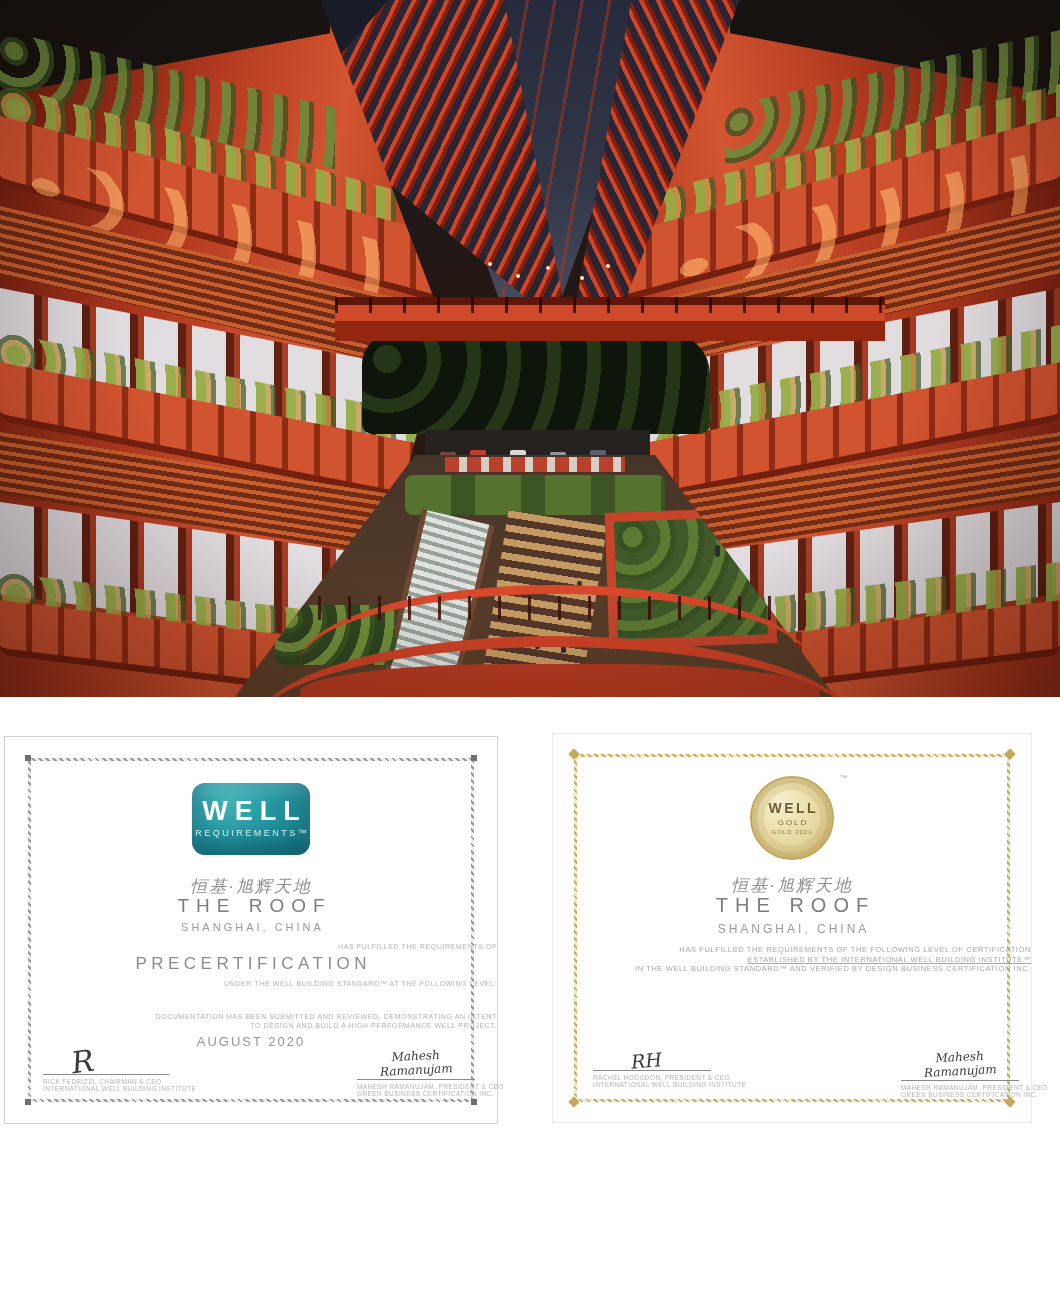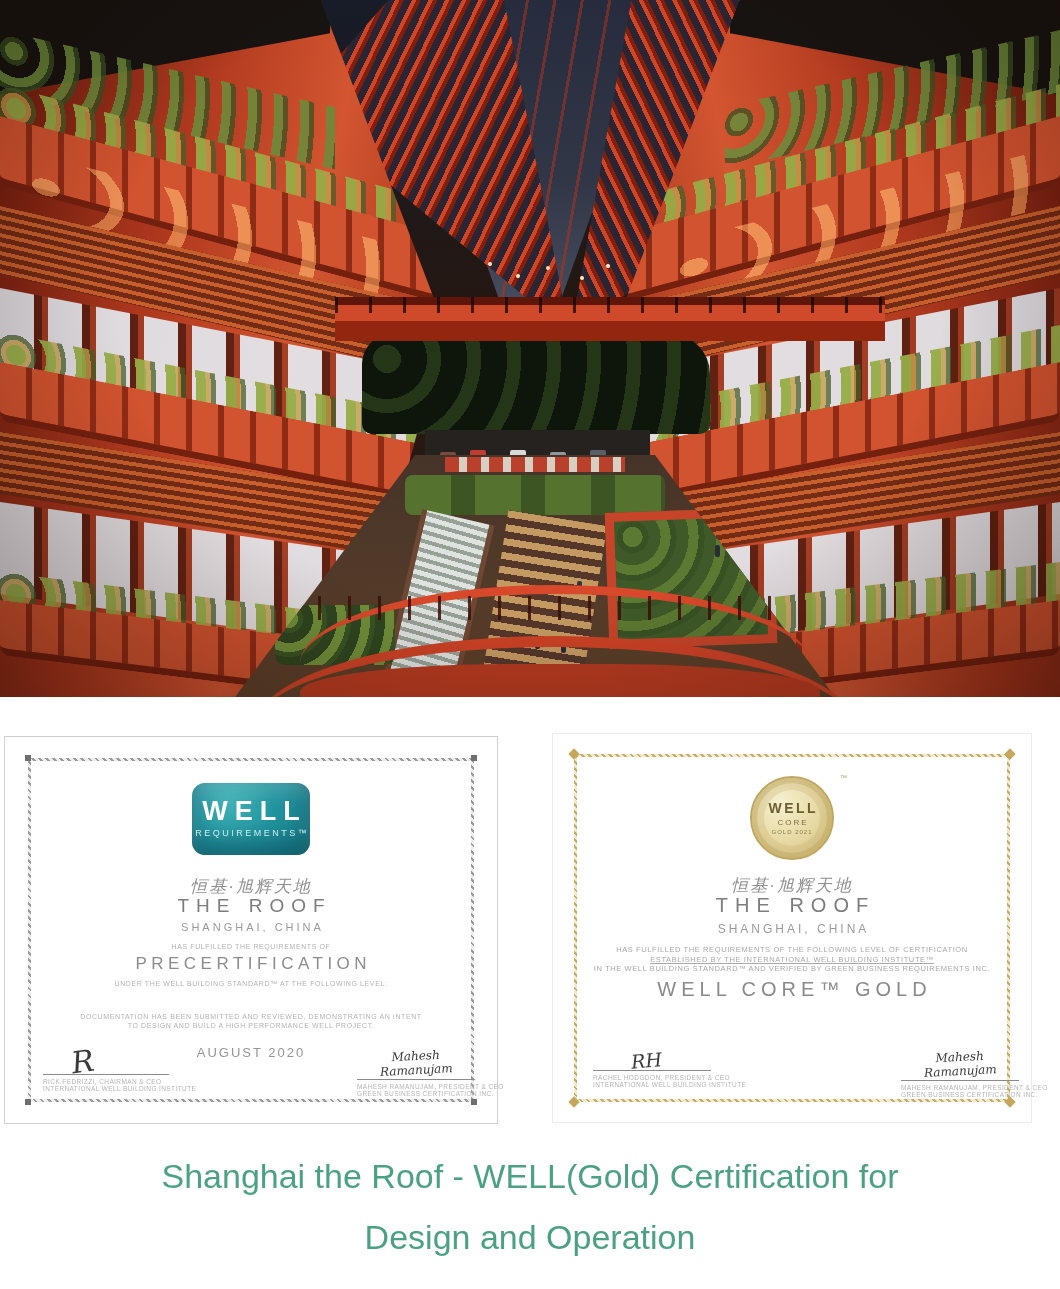--- a/index.html
+++ b/index.html
@@ -138,35 +138,35 @@
     background:radial-gradient(circle at 35% 30%,#f6f0ce 0%,#e6d8a2 55%,#cdb671 100%);
     box-shadow:inset 0 0 0 5px rgba(185,160,90,.38),inset 0 0 0 12px rgba(185,160,90,.22);}
   .seal .s1{top:22px;font-size:14px;font-weight:bold;color:#6e5f33;letter-spacing:2.5px;text-indent:2.5px;}
   .seal .s2{top:40px;font-size:8px;color:#7d6c3c;letter-spacing:2px;text-indent:2px;}
   .seal .s3{top:51px;font-size:6px;color:#8d7c48;letter-spacing:1px;}
   .seal-tm{left:50%;top:40px;margin-left:48px;font-size:7px;color:#b0a070;}
 
   .cn{font-size:17px;color:#8f8f8f;letter-spacing:2px;font-style:italic;}
   .roofname{font-size:19px;color:#7d7d7d;letter-spacing:7px;text-indent:7px;}
   .loc{font-size:11px;color:#9a9a9a;letter-spacing:3px;text-indent:3px;}
-  .tiny{font-size:7px;color:#b3b3b3;letter-spacing:.6px;}
+  .tiny{font-size:7px;color:#b3b3b3;letter-spacing:.6px;text-align:right;}
   .award-l{font-size:17px;color:#8c8c8c;letter-spacing:4.5px;text-indent:4.5px;}
   .level-l{font-size:15px;color:#8c8c8c;letter-spacing:4px;text-indent:4px;}
   .date-l{font-size:13px;color:#969696;letter-spacing:2px;}
   .award-r{font-size:20px;color:#8a8a8a;letter-spacing:5px;text-indent:5px;}
   .sig{font-family:"DejaVu Serif",serif;font-style:italic;color:#3a3a3a;}
   .sigline{border-bottom:1.5px solid #8a8a8a;height:0;}
   .sigtxt{font-size:6.5px;color:#b5b5b5;letter-spacing:.4px;white-space:nowrap;}
 
   
   .cert-left .l-cn{top:138px;}   .cert-left .l-roof{top:158px;}
   .cert-left .l-loc{top:184px;}  .cert-left .l-ful{top:206px;}
   .cert-left .l-award{top:217px;}.cert-left .l-intro{top:243px;}
   .cert-left .l-level{top:254px;}.cert-left .l-n1{top:276px;}
-  .cert-left .l-n2{top:285px;}   .cert-left .l-date{top:308px;}
+  .cert-left .l-n2{top:285px;}   .cert-left .l-date{top:297px;}
   .cert-left .sigL{left:38px;top:300px;width:150px;}
   .cert-left .sigL .sig{position:static;display:block;font-size:30px;transform:rotate(-8deg);margin-left:28px;}
   .cert-left .sigR{left:352px;top:312px;width:118px;text-align:center;}
   .cert-left .sigR .sig{position:static;display:block;font-size:12px;transform:rotate(-3deg);}
   .sigblock .sigline{position:static;display:block;margin:2px 0 3px 0;}
   .sigblock .sigtxt{position:static;display:block;}
 
   
   .cert-right .l-cn{top:140px;}  .cert-right .l-roof{top:160px;}
   .cert-right .l-loc{top:188px;} .cert-right .l-b1{top:211px;}
@@ -286,45 +286,40 @@
 
   <div class="cert cert-right">
     <div class="rope"></div>
     <div class="corner" style="left:17px;top:16px;"></div>
     <div class="corner" style="right:17px;top:16px;"></div>
     <div class="corner" style="left:17px;bottom:16px;"></div>
     <div class="corner" style="right:17px;bottom:16px;"></div>
 
     <div class="seal">
       <div class="cl s1">WELL</div>
-      <div class="cl s2">CORE</div>
+      <div class="cl s2">GOLD</div>
       <div class="cl s3">GOLD 2021</div>
     </div>
     <div class="seal-tm">™</div>
 
     <div class="cl cn l-cn">恒基·旭辉天地</div>
     <div class="cl roofname l-roof" style="font-size:20px;">THE ROOF</div>
     <div class="cl loc l-loc" style="font-size:12px;">SHANGHAI, CHINA</div>
     <div class="cl tiny l-b1" style="font-size:7.5px;color:#a8a8a8;">HAS FULFILLED THE REQUIREMENTS OF THE FOLLOWING LEVEL OF CERTIFICATION</div>
     <div class="cl tiny l-b2" style="font-size:7.5px;color:#a8a8a8;text-decoration:underline;">ESTABLISHED BY THE INTERNATIONAL WELL BUILDING INSTITUTE™</div>
-    <div class="cl tiny l-b3" style="font-size:7.5px;color:#a8a8a8;">IN THE WELL BUILDING STANDARD™ AND VERIFIED BY GREEN BUSINESS REQUIREMENTS INC.</div>
-    <div class="cl award-r l-award">WELL CORE™ GOLD</div>
+    <div class="cl tiny l-b3" style="font-size:7.5px;color:#a8a8a8;">IN THE WELL BUILDING STANDARD™ AND VERIFIED BY DESIGN BUSINESS CERTIFICATION INC.</div>
 
     <div class="sigblock sigL">
       <span class="sig">RH</span>
       <span class="sigline" style="width:118px;"></span>
       <span class="sigtxt">RACHEL HODGDON, PRESIDENT &amp; CEO</span>
       <span class="sigtxt">INTERNATIONAL WELL BUILDING INSTITUTE</span>
     </div>
     <div class="sigblock sigR">
       <span class="sig">Mahesh Ramanujam</span>
       <span class="sigline" style="width:118px;"></span>
       <span class="sigtxt">MAHESH RAMANUJAM, PRESIDENT &amp; CEO</span>
       <span class="sigtxt">GREEN BUSINESS CERTIFICATION INC.</span>
     </div>
   </div>
 
-  <div class="caption">
-    <div>Shanghai the Roof - WELL(Gold) Certification for</div>
-    <div>Design and Operation</div>
-  </div>
 
 </div>
 
 </body></html>

